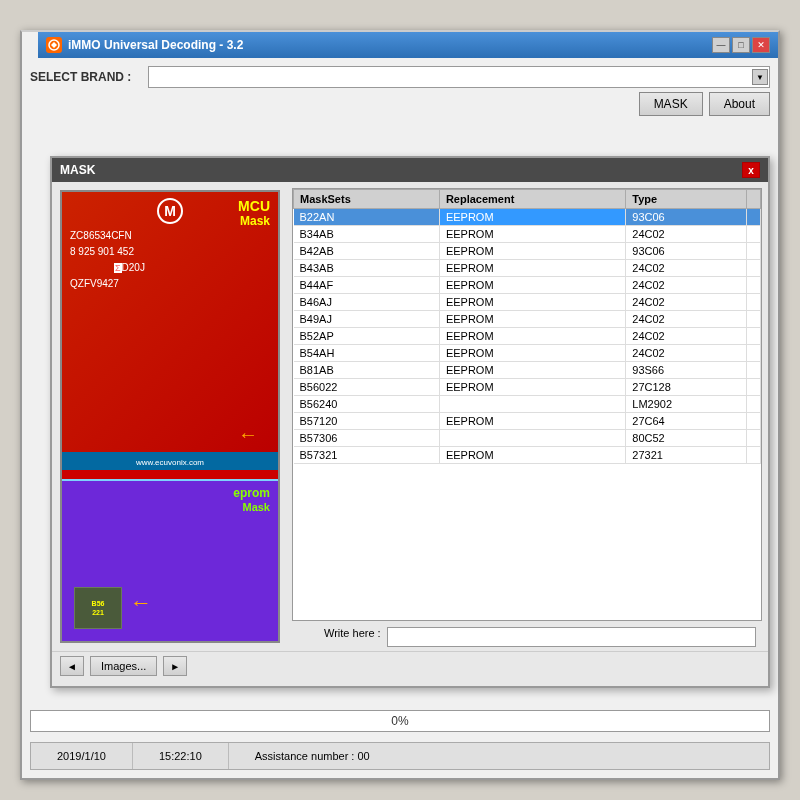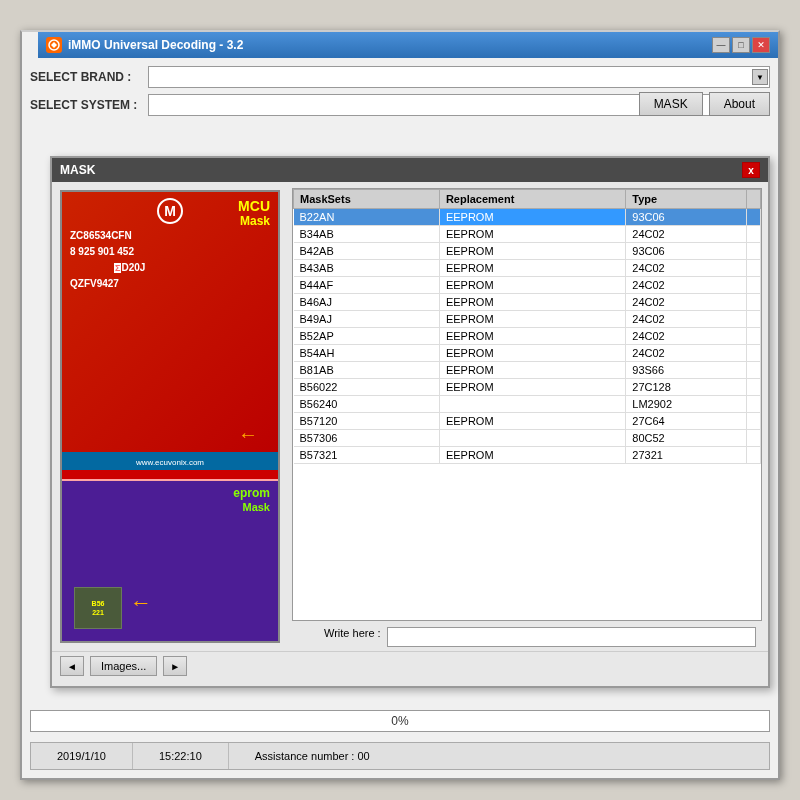--- a/index.html
+++ b/index.html
@@ -397,29 +397,20 @@
     <div class="form-row">
       <span class="form-label">SELECT BRAND :</span>
       <div class="combo-wrapper">
         <select>
           <option value=""></option>
         </select>
         <div class="combo-arrow">▼</div>
       </div>
     </div>
 
-    <div class="form-row">
-      <span class="form-label">SELECT SYSTEM :</span>
-      <div class="combo-wrapper">
-        <select>
-          <option value=""></option>
-        </select>
-        <div class="combo-arrow">▼</div>
-      </div>
-    </div>
 
     <div class="button-row">
       <button class="btn">MASK</button>
       <button class="btn">About</button>
     </div>
 
     <div class="mask-dialog">
 
       <div class="mask-title-bar">
         <span class="mask-title-text">MASK</span>
@@ -436,37 +427,37 @@
               <div style="position:absolute;top:6px;left:50%;transform:translateX(-50%);width:26px;height:26px;">
                 <svg viewBox="0 0 26 26" width="26" height="26">
                   <circle cx="13" cy="13" r="12" fill="none" stroke="white" stroke-width="2"></circle>
                   <text x="13" y="18" text-anchor="middle" fill="white" font-size="14" font-weight="bold" font-family="Arial">M</text>
                 </svg>
               </div>
 
               <div style="position:absolute;top:6px;right:8px;color:#ffff00;font-size:14px;font-weight:bold;">MCU</div>
               <div style="position:absolute;top:22px;right:8px;color:#ffff00;font-size:12px;font-weight:bold;">Mask</div>
 
-              <div style="position:absolute;top:36px;left:8px;color:white;font-size:10px;font-weight:bold;line-height:1.6;">
+              <div style="position:absolute;top:36px;left:8px;color:white;font-size:10px;font-weight:normal;line-height:1.6;">
                 <div>ZC86534CFN</div>
                 <div>8  925 901 452</div>
                 <div style="color:white;margin-left:44px;">
                   <span style="color:#ff6666;background:white;padding:0 1px;font-size:9px;">Σ</span>D20J
                 </div>
                 <div>QZFV9427</div>
               </div>
 
               <div style="position:absolute;bottom:8px;right:20px;color:#ffaa00;font-size:20px;font-weight:bold;">←</div>
             </div>
 
             <div style="position:absolute;top:58%;left:0;right:0;background:#0369a1;text-align:center;padding:2px 0;">
               <span style="color:white;font-size:8px;">www.ecuvonix.com</span>
             </div>
 
-            <div style="position:absolute;top:64%;left:0;right:0;bottom:0;background:#4c1d95;border-top:2px solid #fca5a5;">
+            <div style="position:absolute;top:64%;left:0;right:0;bottom:0;background:#6d28d9;border-top:2px solid #7dd3fc;">
               <div style="position:absolute;top:5px;right:8px;color:#88ff00;font-size:12px;font-weight:bold;">eprom</div>
               <div style="position:absolute;top:20px;right:8px;color:#88ff00;font-size:11px;font-weight:bold;">Mask</div>
 
               <div style="position:absolute;bottom:12px;left:12px;width:48px;height:42px;background:#4a5a3a;border:1px solid #6a7a5a;">
                 <div style="position:absolute;top:50%;left:50%;transform:translate(-50%,-50%);color:#ffff00;font-size:7px;font-weight:bold;text-align:center;line-height:1.3;">B56<br>221</div>
               </div>
 
               <div style="position:absolute;bottom:28px;left:68px;color:#ffaa00;font-size:22px;font-weight:bold;">←</div>
             </div>
           </div>

